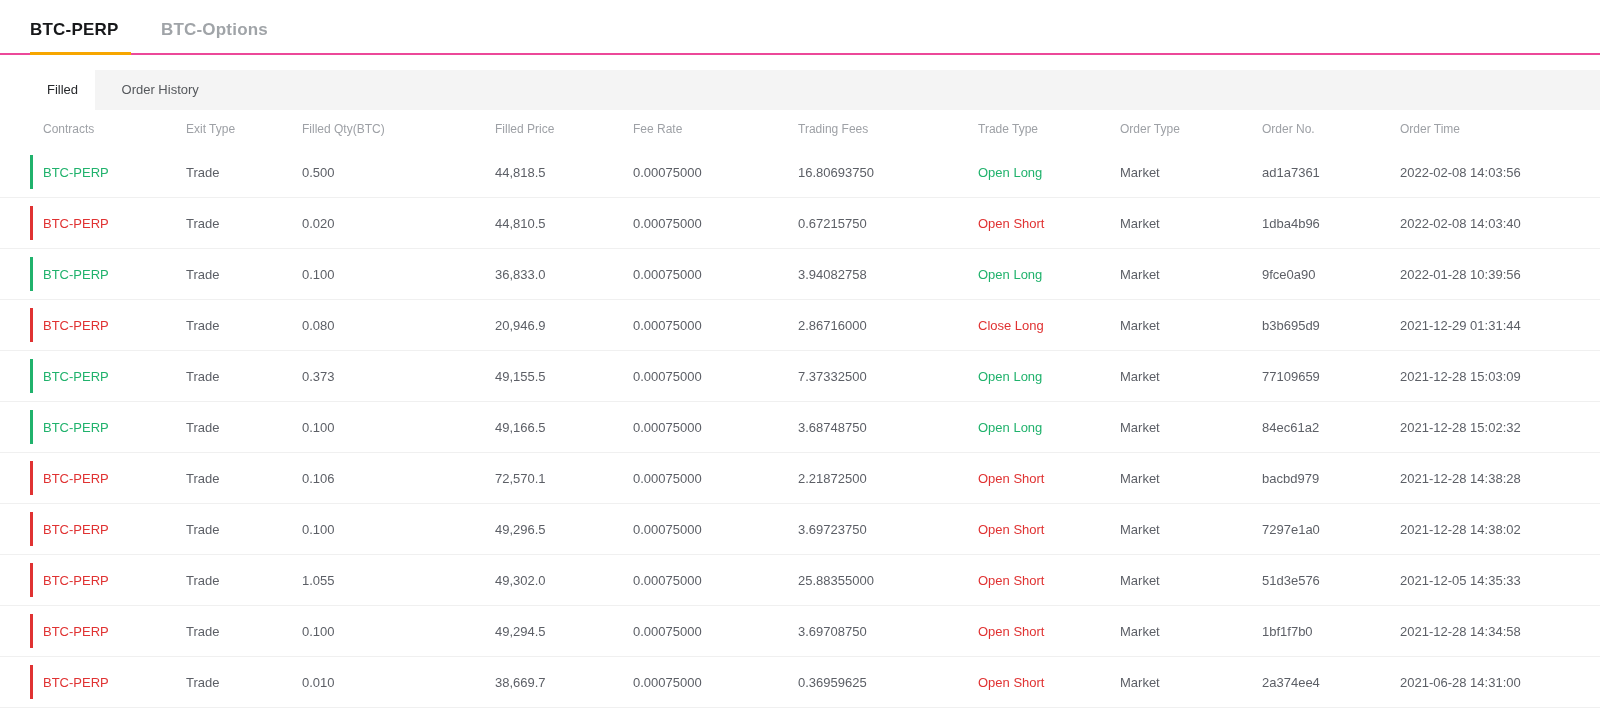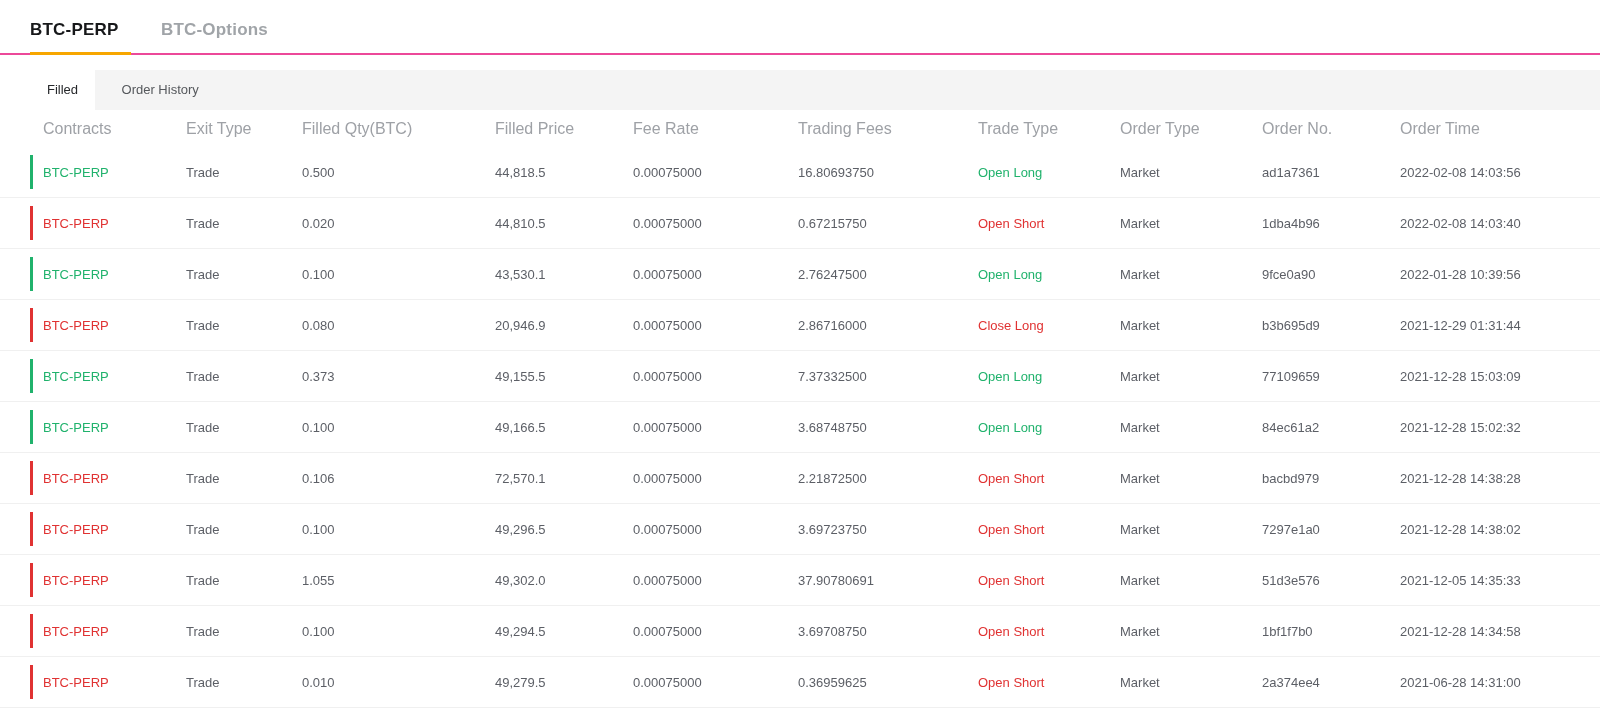--- a/index.html
+++ b/index.html
@@ -27,21 +27,21 @@
   
   .subtab-bar{margin:15px 0 0 30px;height:40px;background:var(--bar-bg);white-space:nowrap;}
   .subtab{display:inline-block;height:40px;line-height:40px;padding:0 22px;
     font-size:13px;color:#55585c;cursor:pointer;vertical-align:top;text-align:center;}
   .subtab.active{background:#fff;color:#26282b;padding:0 17px;}
 
   
   .grid{display:grid;
     grid-template-columns:143px 116px 193px 138px 165px 180px 142px 142px 138px 1fr;
     padding-left:43px;align-items:center;}
-  .thead{height:37px;font-size:16px;color:var(--text-light);}
+  .thead{height:37px;font-size:12px;color:var(--text-light);}
   .row{height:51px;position:relative;font-size:13px;color:var(--text-gray);
     border-bottom:1px solid var(--line);}
   .side-bar{position:absolute;left:30px;top:50%;transform:translateY(-50%);
     width:3px;height:34px;background:#ccc;}
   .row.green .side-bar{background:var(--green);}
   .row.red .side-bar{background:var(--red);}
   .row.green [data-cell="contracts"],
   .row.green [data-cell="trade_type"]{color:var(--green);}
   .row.red [data-cell="contracts"],
   .row.red [data-cell="trade_type"]{color:var(--red);}
@@ -100,23 +100,23 @@
     <div class="cell" data-cell="order_type">Market</div>
     <div class="cell" data-cell="order_no">1dba4b96</div>
     <div class="cell" data-cell="order_time">2022-02-08 14:03:40</div>
   </div>
 
   <div class="row grid green">
     <span class="side-bar"></span>
     <div class="cell" data-cell="contracts">BTC-PERP</div>
     <div class="cell" data-cell="exit_type">Trade</div>
     <div class="cell" data-cell="filled_qty">0.100</div>
-    <div class="cell" data-cell="filled_price">43,530.1</div>
-    <div class="cell" data-cell="fee_rate">0.00075000</div>
-    <div class="cell" data-cell="trading_fees">2.76247500</div>
+    <div class="cell" data-cell="filled_price">36,833.0</div>
+    <div class="cell" data-cell="fee_rate">0.00075000</div>
+    <div class="cell" data-cell="trading_fees">3.94082758</div>
     <div class="cell" data-cell="trade_type">Open Long</div>
     <div class="cell" data-cell="order_type">Market</div>
     <div class="cell" data-cell="order_no">9fce0a90</div>
     <div class="cell" data-cell="order_time">2022-01-28 10:39:56</div>
   </div>
 
   <div class="row grid red">
     <span class="side-bar"></span>
     <div class="cell" data-cell="contracts">BTC-PERP</div>
     <div class="cell" data-cell="exit_type">Trade</div>
@@ -186,21 +186,21 @@
     <div class="cell" data-cell="order_time">2021-12-28 14:38:02</div>
   </div>
 
   <div class="row grid red">
     <span class="side-bar"></span>
     <div class="cell" data-cell="contracts">BTC-PERP</div>
     <div class="cell" data-cell="exit_type">Trade</div>
     <div class="cell" data-cell="filled_qty">1.055</div>
     <div class="cell" data-cell="filled_price">49,302.0</div>
     <div class="cell" data-cell="fee_rate">0.00075000</div>
-    <div class="cell" data-cell="trading_fees">37.90780691</div>
+    <div class="cell" data-cell="trading_fees">25.88355000</div>
     <div class="cell" data-cell="trade_type">Open Short</div>
     <div class="cell" data-cell="order_type">Market</div>
     <div class="cell" data-cell="order_no">51d3e576</div>
     <div class="cell" data-cell="order_time">2021-12-05 14:35:33</div>
   </div>
 
   <div class="row grid red">
     <span class="side-bar"></span>
     <div class="cell" data-cell="contracts">BTC-PERP</div>
     <div class="cell" data-cell="exit_type">Trade</div>
@@ -212,21 +212,21 @@
     <div class="cell" data-cell="order_type">Market</div>
     <div class="cell" data-cell="order_no">1bf1f7b0</div>
     <div class="cell" data-cell="order_time">2021-12-28 14:34:58</div>
   </div>
 
   <div class="row grid red">
     <span class="side-bar"></span>
     <div class="cell" data-cell="contracts">BTC-PERP</div>
     <div class="cell" data-cell="exit_type">Trade</div>
     <div class="cell" data-cell="filled_qty">0.010</div>
-    <div class="cell" data-cell="filled_price">49,279.5</div>
+    <div class="cell" data-cell="filled_price">38,669.7</div>
     <div class="cell" data-cell="fee_rate">0.00075000</div>
     <div class="cell" data-cell="trading_fees">0.36959625</div>
     <div class="cell" data-cell="trade_type">Open Short</div>
     <div class="cell" data-cell="order_type">Market</div>
     <div class="cell" data-cell="order_no">2a374ee4</div>
     <div class="cell" data-cell="order_time">2021-06-28 14:31:00</div>
   </div>
 </div>
 
 </body></html>

